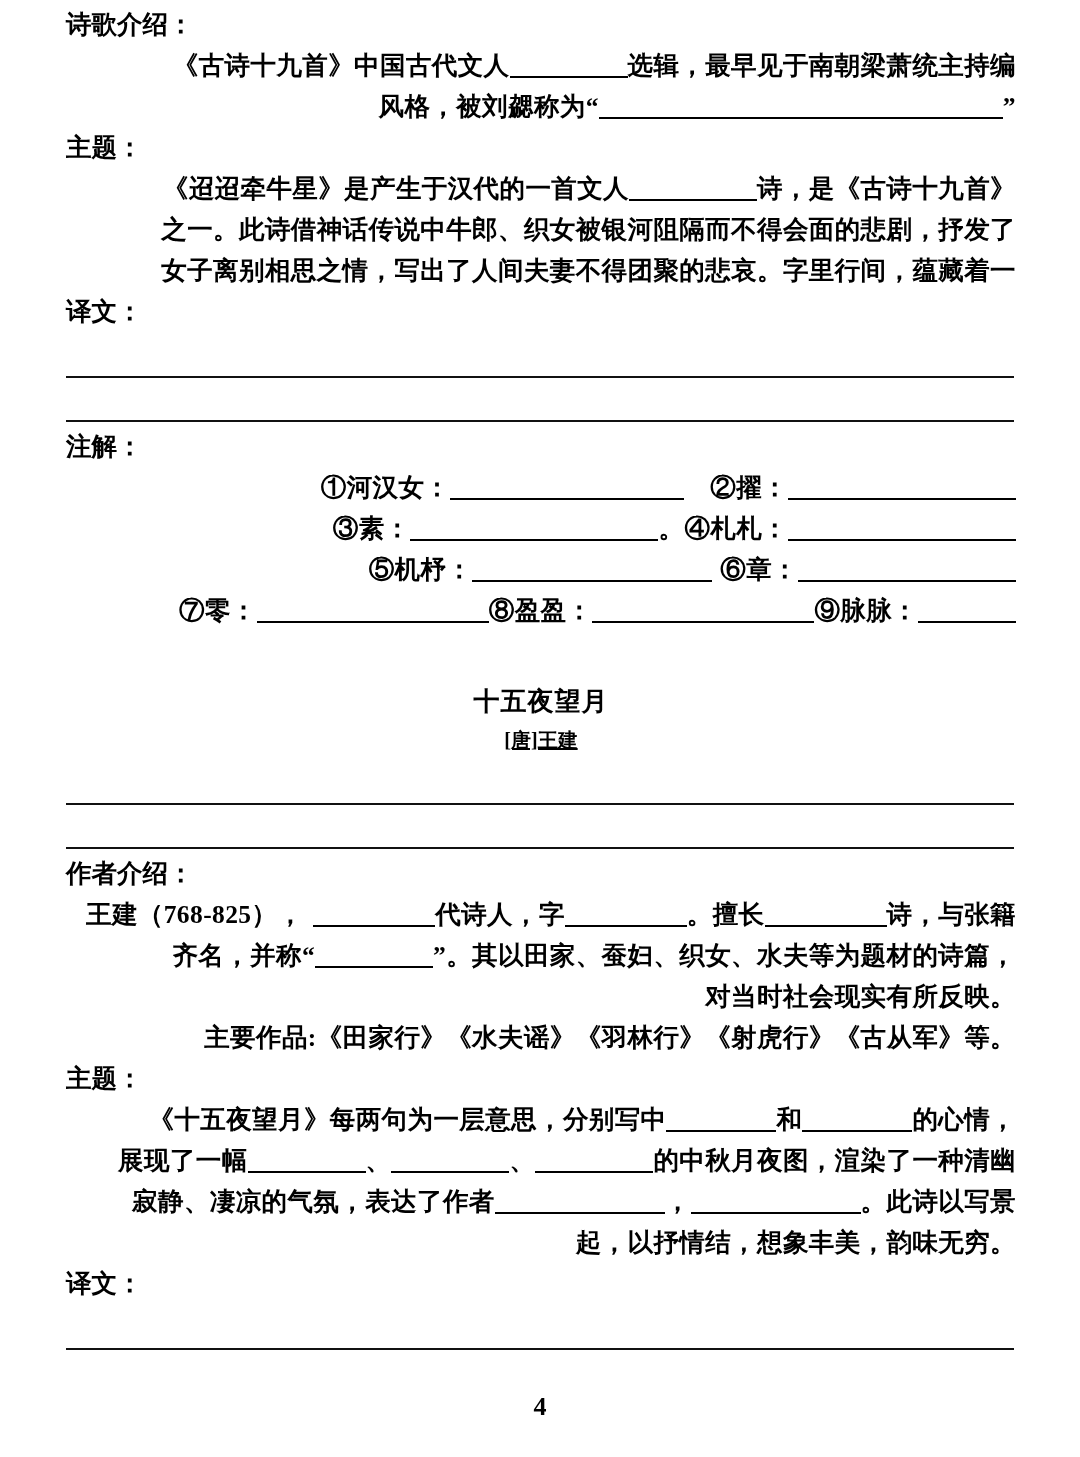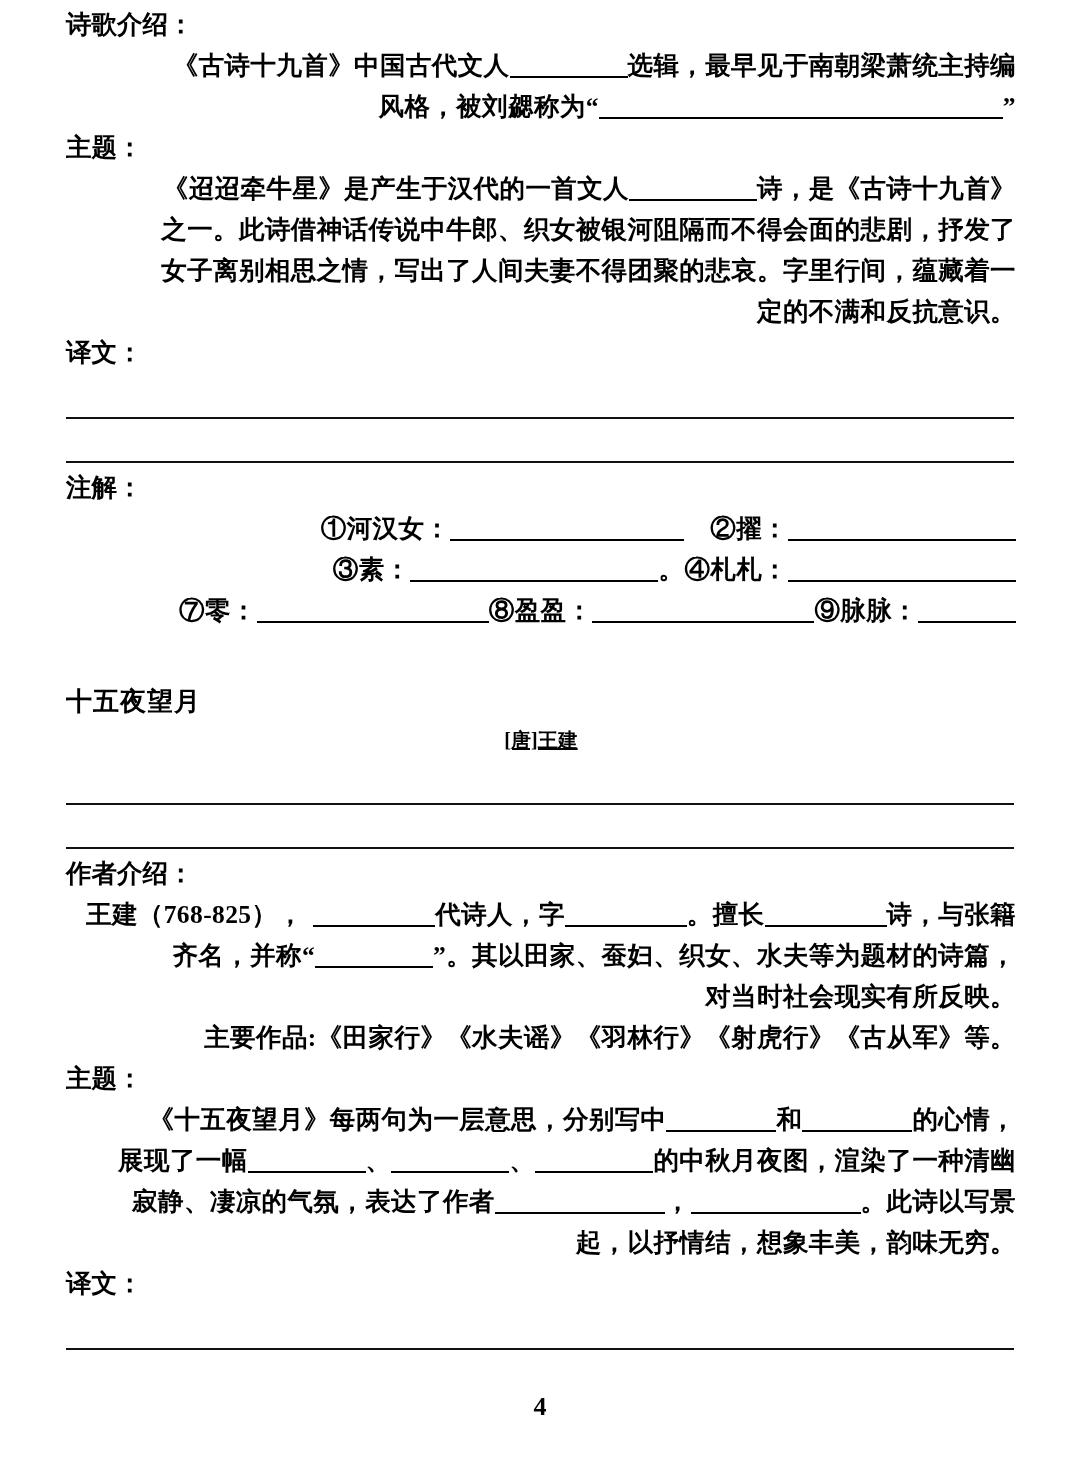--- a/index.html
+++ b/index.html
@@ -57,21 +57,21 @@
   
   .rule {
     border-bottom: 2.6px solid #111;
     height: 0;
   }
   .rulebox { position: relative; }
   .poem-title {
     font-size: 26px;
     font-weight: 700;
     line-height: 38px;
-    text-align: left;
+    text-align: center;
     letter-spacing: 1px;
   }
   .poem-author {
     font-size: 20px;
     font-weight: 700;
     line-height: 38px;
     text-align: center;
     text-decoration: underline;
   }
   .pageno {
@@ -104,40 +104,42 @@
       <span>风格，被刘勰称为</span><span>“</span><span class="blank" style="width:404px;"></span><span>”</span>
     </div>
 
     <div class="label">主题：</div>
 
     <div class="ln row">
       <span>《迢迢牵牛星》是产生于汉代的一首文人</span><span class="blank" style="width:128px;"></span><span>诗，是《古诗十九首》</span>
     </div>
     <div class="ln">之一。此诗借神话传说中牛郎、织女被银河阻隔而不得会面的悲剧，抒发了</div>
     <div class="ln">女子离别相思之情，写出了人间夫妻不得团聚的悲哀。字里行间，蕴藏着一</div>
-    <div class="ln">定的不满和反抗意识。</div>
 
     <div class="label">译文：</div>
 
     <div class="rulebox" style="margin-top:44px;">
       <div class="rule" style="width:948px;"></div>
       <div style="height:42px;"></div>
       <div class="rule" style="width:948px;"></div>
     </div>
 
     <div class="label" style="margin-top:4px;">注解：</div>
 
     <div class="ln row">
       <span>①</span><span>河汉女：</span><span class="blank" style="width:234px;"></span><span class="spacer" style="width:26px;"></span><span>②</span><span>擢：</span><span class="blank" style="width:228px;"></span>
     </div>
 
     <div class="ln row">
       <span>③</span><span>素：</span><span class="blank" style="width:248px;"></span><span>。</span><span>④</span><span>札札：</span><span class="blank" style="width:228px;"></span>
     </div>
 
+    <div class="ln row">
+      <span>⑤</span><span>机杼：</span><span class="blank" style="width:240px;"></span><span class="spacer" style="width:8px;"></span><span>⑥</span><span>章：</span><span class="blank" style="width:218px;"></span>
+    </div>
 
     <div class="ln row">
       <span>⑦</span><span>零：</span><span class="blank" style="width:232px;"></span><span>⑧</span><span>盈盈：</span><span class="blank" style="width:222px;"></span><span>⑨</span><span>脉脉：</span><span class="blank" style="width:98px;"></span>
     </div>
 
     <div class="poem-title" style="margin-top:52px;">十五夜望月</div>
     <div class="poem-author">[唐]王建</div>
 
     <div class="rulebox" style="margin-top:44px;">
       <div class="rule" style="width:948px;"></div>

